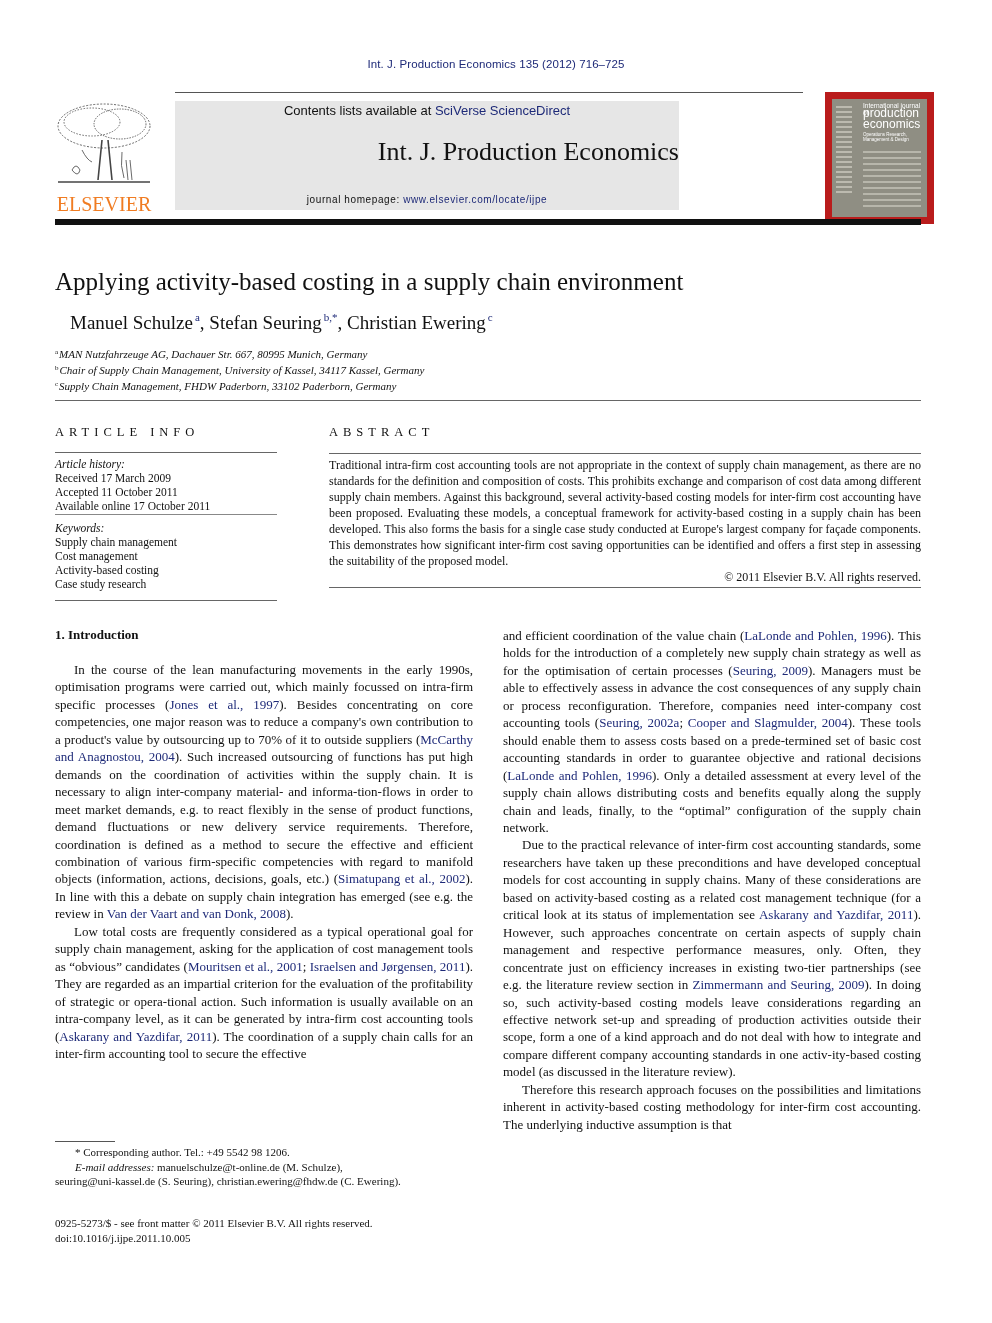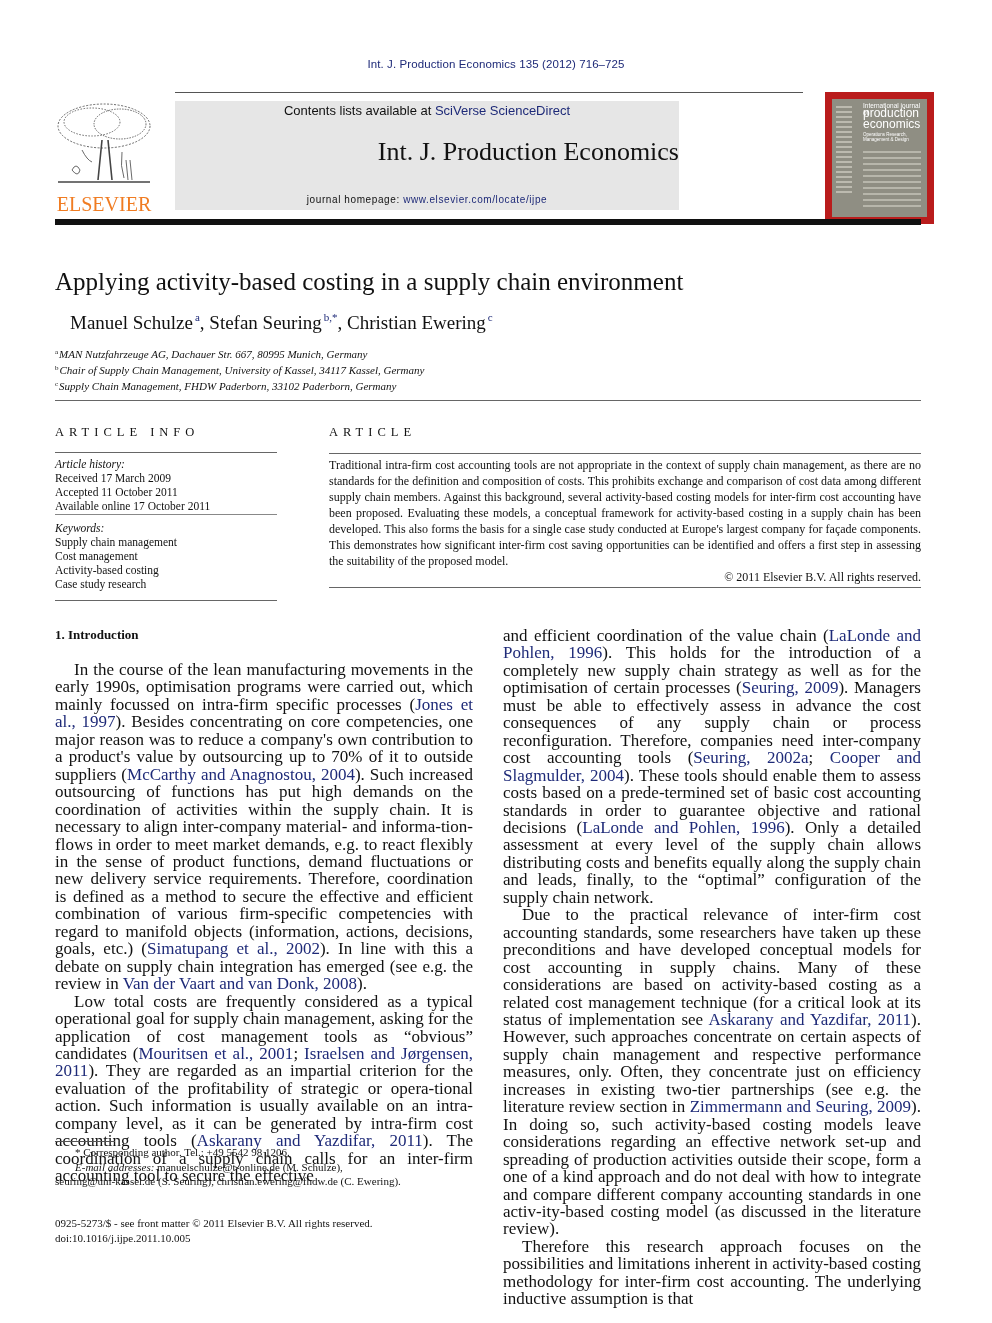--- a/index.html
+++ b/index.html
@@ -45,21 +45,21 @@
   .rule-thin { height: 1px; background: #666; }
 
   .sec-head { font-size: 12.5px; letter-spacing: 5px; color: #111; }
   .info-box { left: 55px; top: 425px; width: 222px; font-size: 11.5px; line-height: 14px; }
   .info-box .lbl { font-style: italic; }
 
   .abstract { left: 329px; top: 425px; width: 592px; }
   .abstract-text { font-size: 12px; line-height: 16px; text-align: justify; }
   .abstract-copy { text-align: right; font-size: 12px; line-height: 16px; }
 
-  .col { width: 418px; font-size: 17px; line-height: 17.45px; text-align: justify; }
+  .col { width: 418px; font-size: 13px; line-height: 17.45px; text-align: justify; }
   .col p { margin: 0; text-indent: 19px; }
   .col p.noindent { text-indent: 0; }
   .col-left { left: 55px; top: 661px; }
   .col-right { left: 503px; top: 627px; }
   .sec1 { left: 55px; top: 627px; font-size: 13px; font-weight: bold; }
 
   .footnotes { left: 55px; top: 1141px; width: 430px; font-size: 11px; line-height: 14.5px; }
   .footnotes .fn-rule { width: 60px; height: 1px; background: #555; margin-bottom: 3px; }
   .footnotes .ind { padding-left: 20px; }
   .footnotes i { font-style: italic; }
@@ -168,21 +168,21 @@
   <div class="rule-thin" style="margin-top:1px; margin-bottom:6px; background:#888;"></div>
   <div class="lbl">Keywords:</div>
   <div>Supply chain management</div>
   <div>Cost management</div>
   <div>Activity-based costing</div>
   <div>Case study research</div>
   <div class="rule-thin" style="margin-top:9px;"></div>
 </div>
 
 <div class="abs abstract">
-  <div class="sec-head">ARTICLE</div>
+  <div class="sec-head">ABSTRACT</div>
   <div class="rule-thin" style="margin-top:13px; margin-bottom:3px;"></div>
   <div class="abstract-text">Traditional intra-firm cost accounting tools are not appropriate in the context of supply chain management, as there are no standards for the definition and composition of costs. This prohibits exchange and comparison of cost data among different supply chain members. Against this background, several activity-based costing models for inter-firm cost accounting have been proposed. Evaluating these models, a conceptual framework for activity-based costing in a supply chain has been developed. This also forms the basis for a single case study conducted at Europe's largest company for façade components. This demonstrates how significant inter-firm cost saving opportunities can be identified and offers a first step in assessing the suitability of the proposed model.</div>
   <div class="abstract-copy">© 2011 Elsevier B.V. All rights reserved.</div>
   <div class="rule-thin" style="margin-top:2px;"></div>
 </div>
 
 <div class="abs sec1">1.  Introduction</div>
 
 <div class="abs col col-left">
   <p><span>In the course of the lean manufacturing movements in the early 1990s, optimisation programs were carried out, which mainly focussed on intra-firm specific processes (</span><span class="link">Jones et al., 1997</span><span>). Besides concentrating on core competencies, one major reason was to reduce a company's own contribution to a product's value by outsourcing up to 70% of it to outside suppliers (</span><span class="link">McCarthy and Anagnostou, 2004</span><span>). Such increased outsourcing of functions has put high demands on the coordination of activities within the supply chain. It is necessary to align inter-company material- and informa-tion-flows in order to meet market demands, e.g. to react flexibly in the sense of product functions, demand fluctuations or new delivery service requirements. Therefore, coordination is defined as a method to secure the effective and efficient combination of various firm-specific competencies with regard to manifold objects (information, actions, decisions, goals, etc.) (</span><span class="link">Simatupang et al., 2002</span><span>). In line with this a debate on supply chain integration has emerged (see e.g. the review in </span><span class="link">Van der Vaart and van Donk, 2008</span><span>).</span></p>

